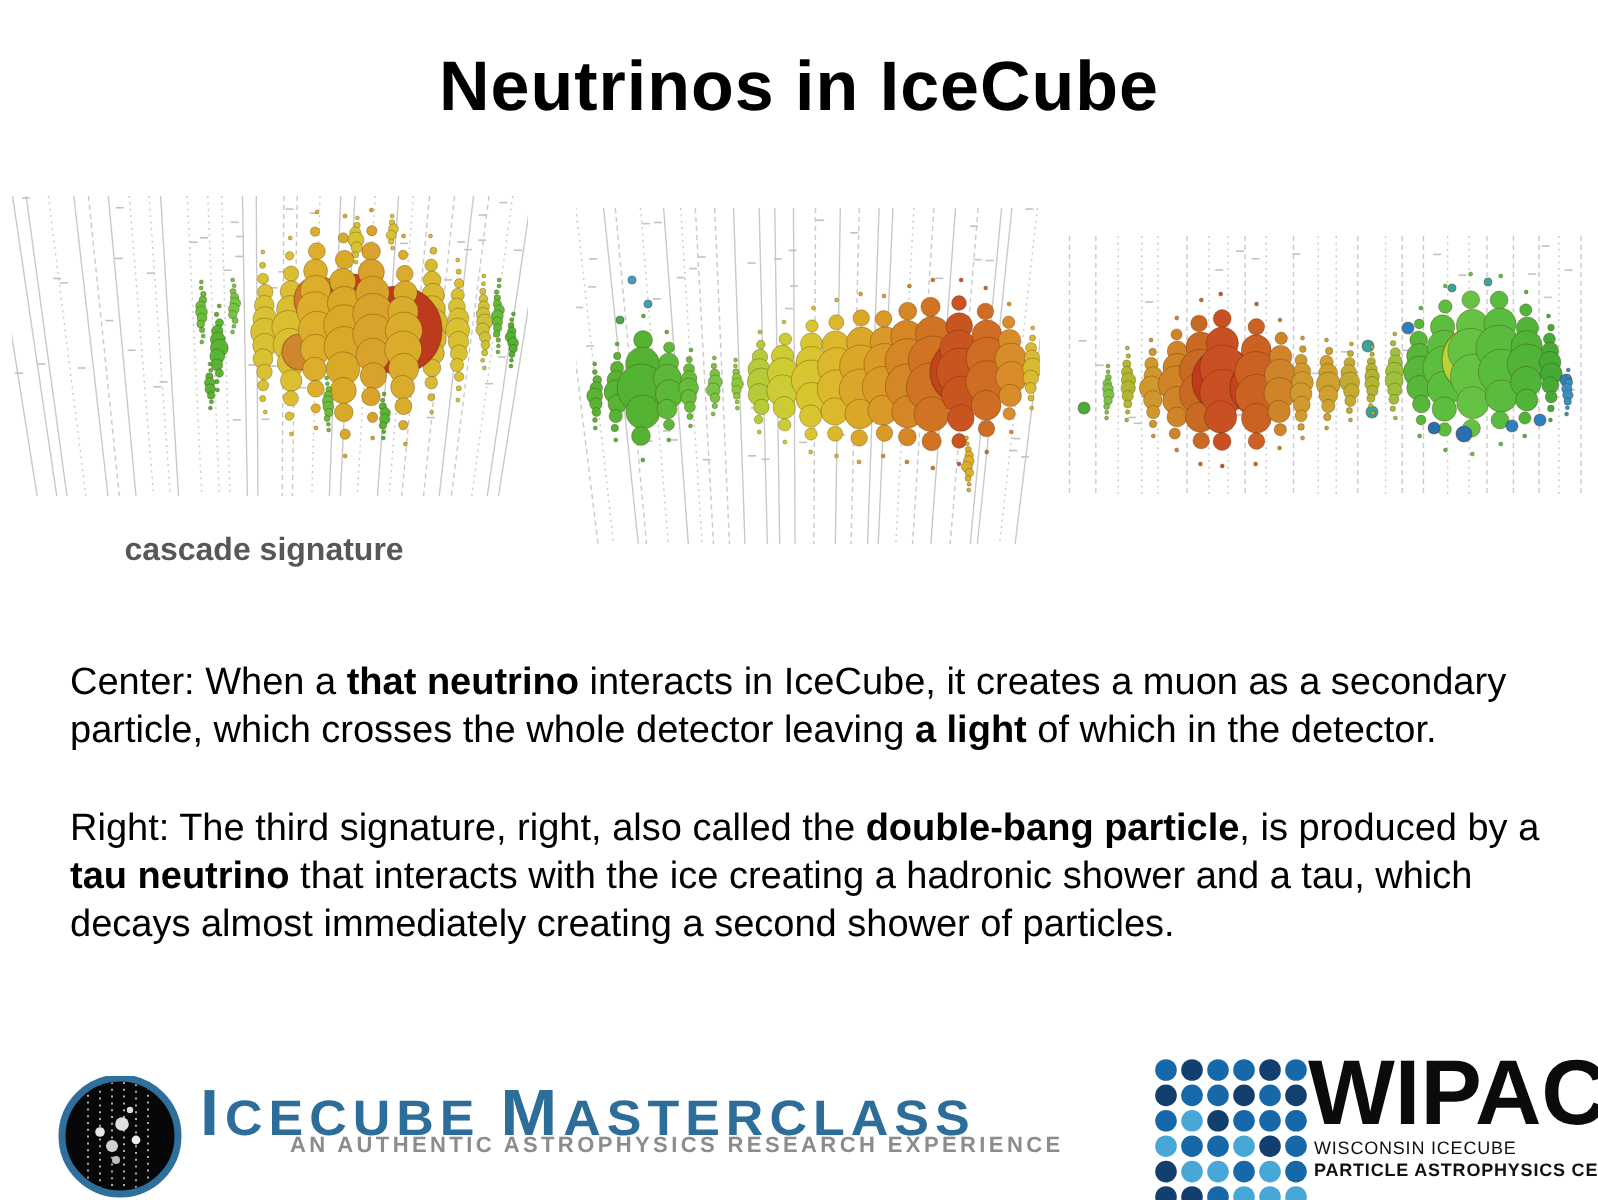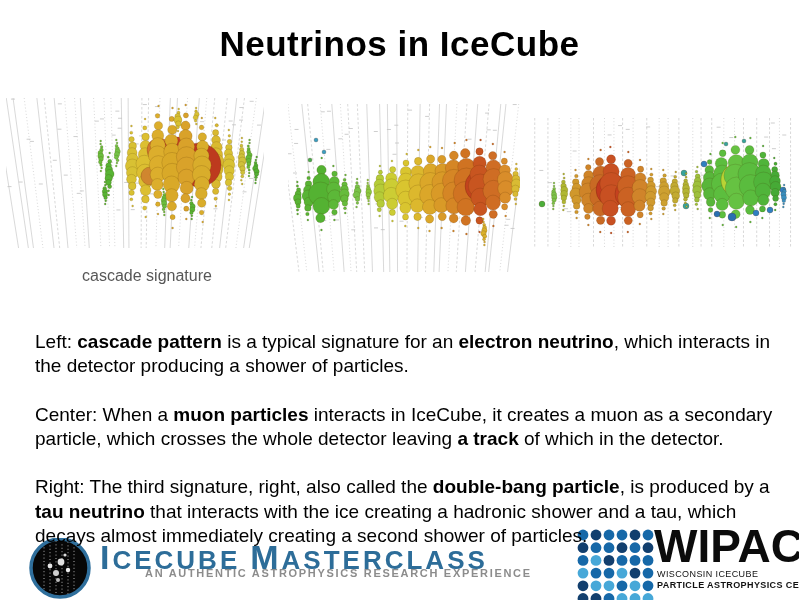--- a/index.html
+++ b/index.html
@@ -821,25 +821,24 @@
         <circle cx="250.4680086314911" cy="73.28571428571429" r="1.8643992233033364" fill="#3a8fc0" stroke="rgba(70,35,0,0.3)" stroke-width="0.5"></circle>
         <circle cx="249.42143468628637" cy="76.42857142857143" r="2.6315794330348723" fill="#3a8fc0" stroke="rgba(70,35,0,0.3)" stroke-width="0.5"></circle>
         <circle cx="249.92529278749134" cy="79.57142857142857" r="2.6315794330348727" fill="#3a8fc0" stroke="rgba(70,35,0,0.3)" stroke-width="0.5"></circle>
         <circle cx="249.83120098849759" cy="82.71428571428572" r="1.8643992233033364" fill="#3a8fc0" stroke="rgba(70,35,0,0.3)" stroke-width="0.5"></circle>
         <circle cx="249.67948090203572" cy="85.85714285714286" r="1.0343402309621919" fill="#3a8fc0" stroke="rgba(70,35,0,0.3)" stroke-width="0.5"></circle>
         <circle cx="249.30256296717562" cy="89" r="1" fill="#3a8fc0" stroke="rgba(70,35,0,0.3)" stroke-width="0.5"></circle>
         <circle cx="192" cy="26" r="2" fill="#38a49c" stroke="rgba(70,25,0,0.35)" stroke-width="0.6"></circle>
         <circle cx="210" cy="23" r="2" fill="#38a49c" stroke="rgba(70,25,0,0.35)" stroke-width="0.6"></circle>
       </svg></div>
 
-  <div class="caption" style="left:18px;top:267px;width:258px;">cascade signature</div>
+  <div class="caption" style="left:3px;top:267px;width:258px;font-weight:bold;">cascade signature</div>
 
   <div class="bodytext">
-    <p><span>Left: </span><b>cascade pattern</b><span> is a typical signature for an </span><b>electron neutrino</b><span>, which interacts in the detector producing a shower of particles.</span></p>
-    <p><span>Center: When a </span><b>muon particles</b><span> interacts in IceCube, it creates a muon as a secondary particle, which crosses the whole detector leaving </span><b>a track</b><span> of which in the detector.</span></p>
+    <p><span>Center: When a </span><b>that neutrino</b><span> interacts in IceCube, it creates a muon as a secondary particle, which crosses the whole detector leaving </span><b>a light</b><span> of which in the detector.</span></p>
     <p><span>Right: The third signature, right, also called the </span><b>double-bang particle</b><span>, is produced by a </span><b>tau neutrino</b><span> that interacts with the ice creating a hadronic shower and a tau, which decays almost immediately creating a second shower of particles.</span></p>
   </div>
 
   <div class="mc-logo">
     <svg class="mc-badge" width="66" height="64" viewBox="0 0 66 64">
       <defs>
           <clipPath id="mcclip">
             <circle cx="32" cy="30" r="27"></circle>
           </clipPath>
         </defs>

